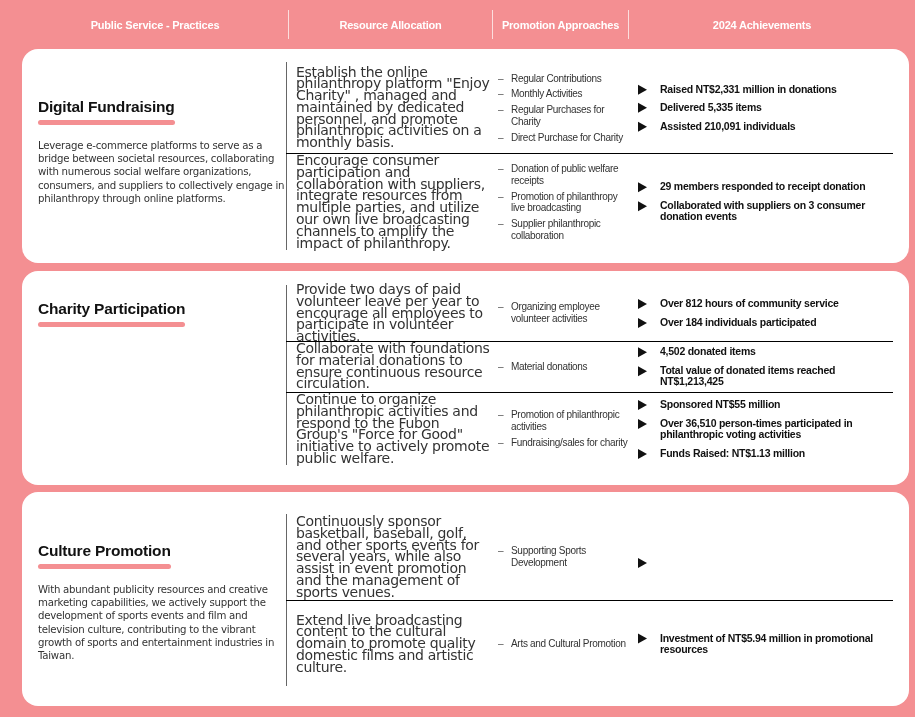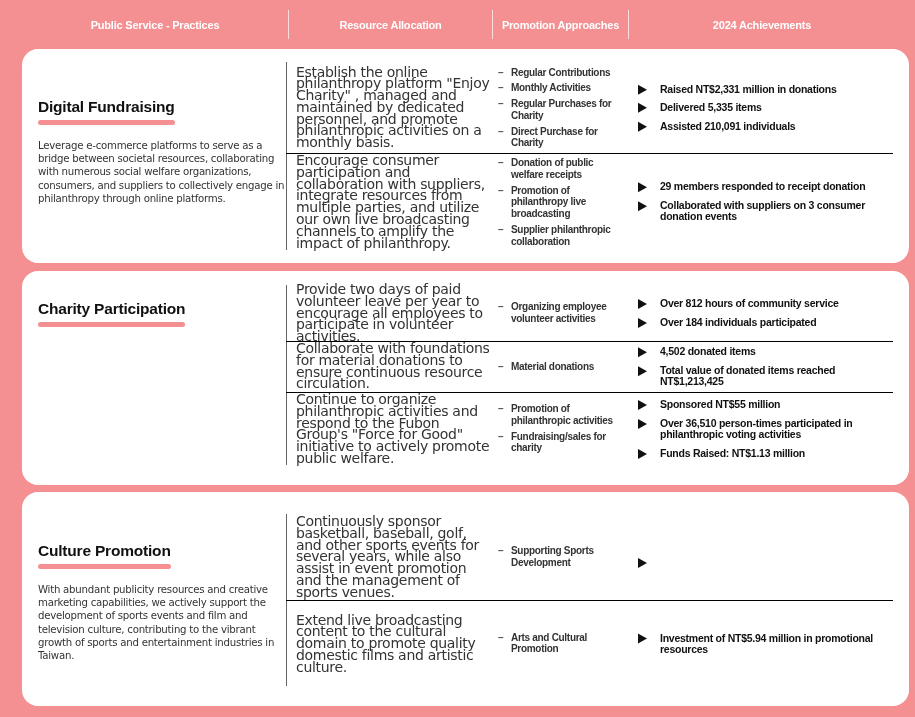--- a/index.html
+++ b/index.html
@@ -60,21 +60,21 @@
     top: 50%; transform: translateY(-50%);
   }
   .promo {
     position: absolute; left: 212px; width: 130px;
     font-family: "Liberation Sans", sans-serif;
     font-size: 10px; line-height: 11.8px; color: #333;
     top: 50%; transform: translateY(-50%);
     letter-spacing: -0.3px;
   }
   .promo li {
-    list-style: none; position: relative; padding-left: 13px; margin-bottom: 4px; font-weight: bold;
+    list-style: none; position: relative; padding-left: 13px; margin-bottom: 4px;
   }
   .promo li:last-child { margin-bottom: 0; }
   .promo li::before {
     content: "–"; position: absolute; left: 0; top: 0; color: #555;
   }
   .ach {
     position: absolute; left: 350px; width: 255px;
     font-family: "Liberation Sans", sans-serif; font-weight: bold;
     font-size: 10.5px; line-height: 11.5px; color: #111;
     top: 50%; transform: translateY(-50%);

